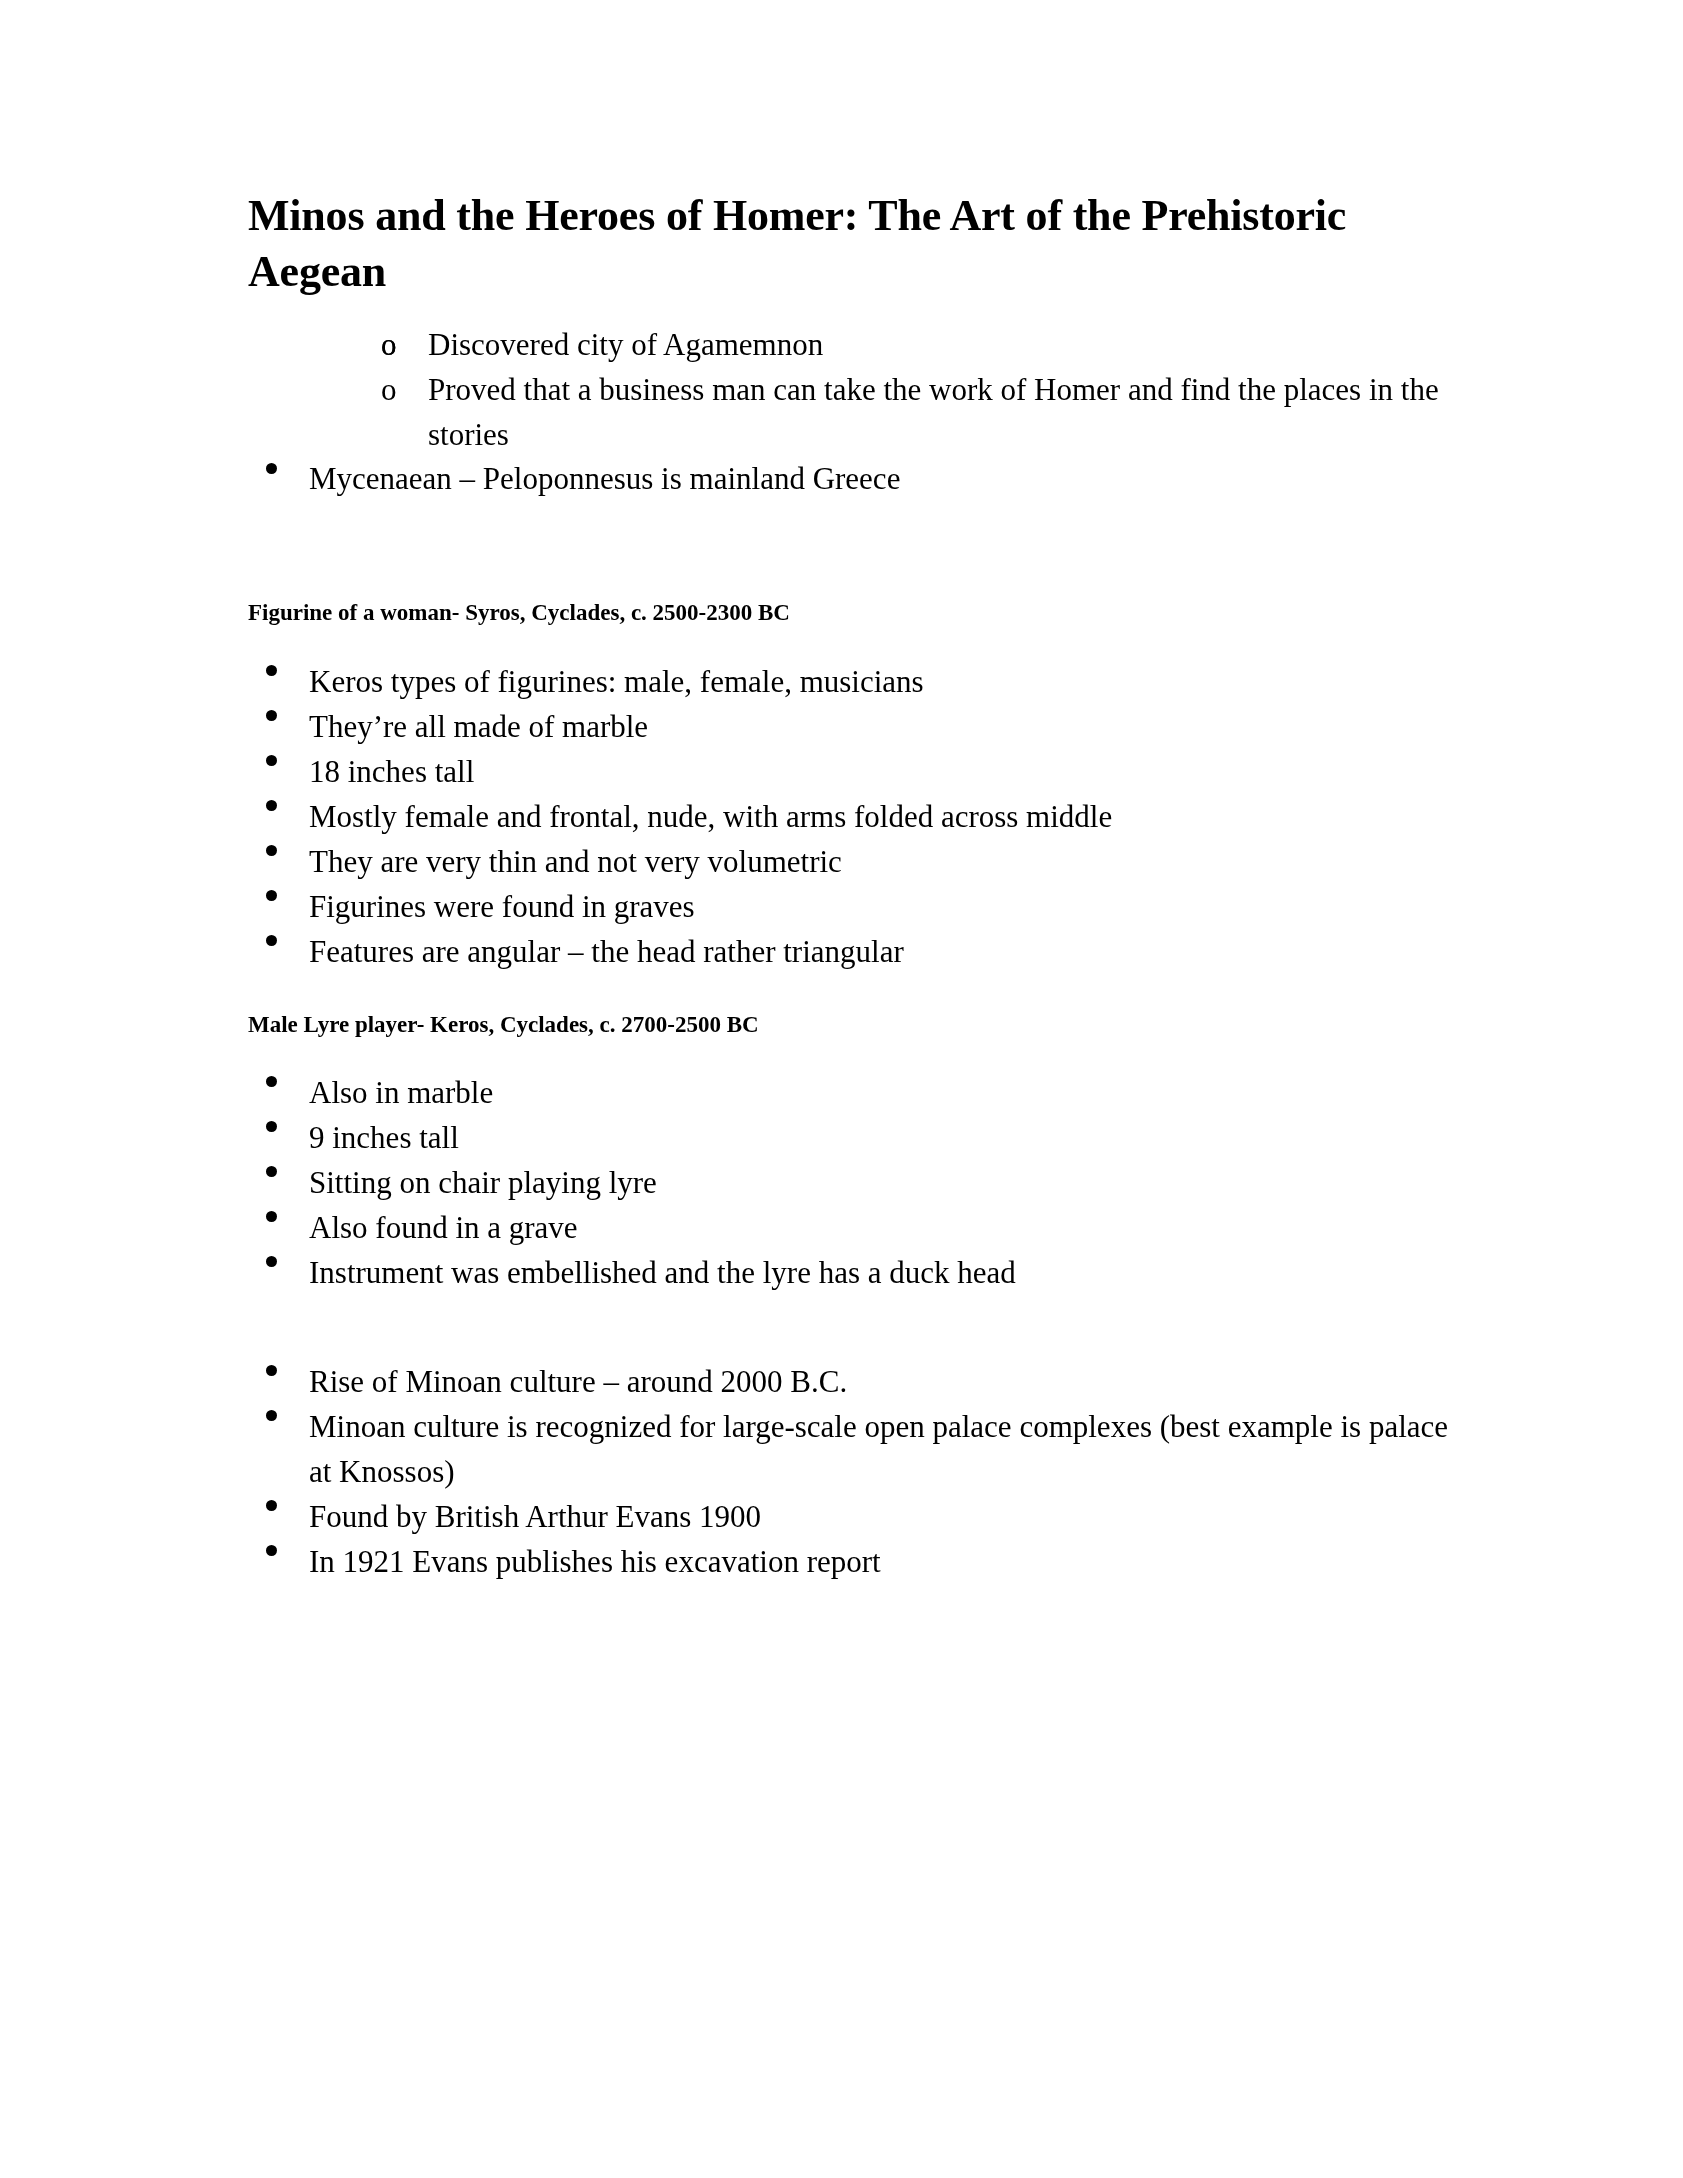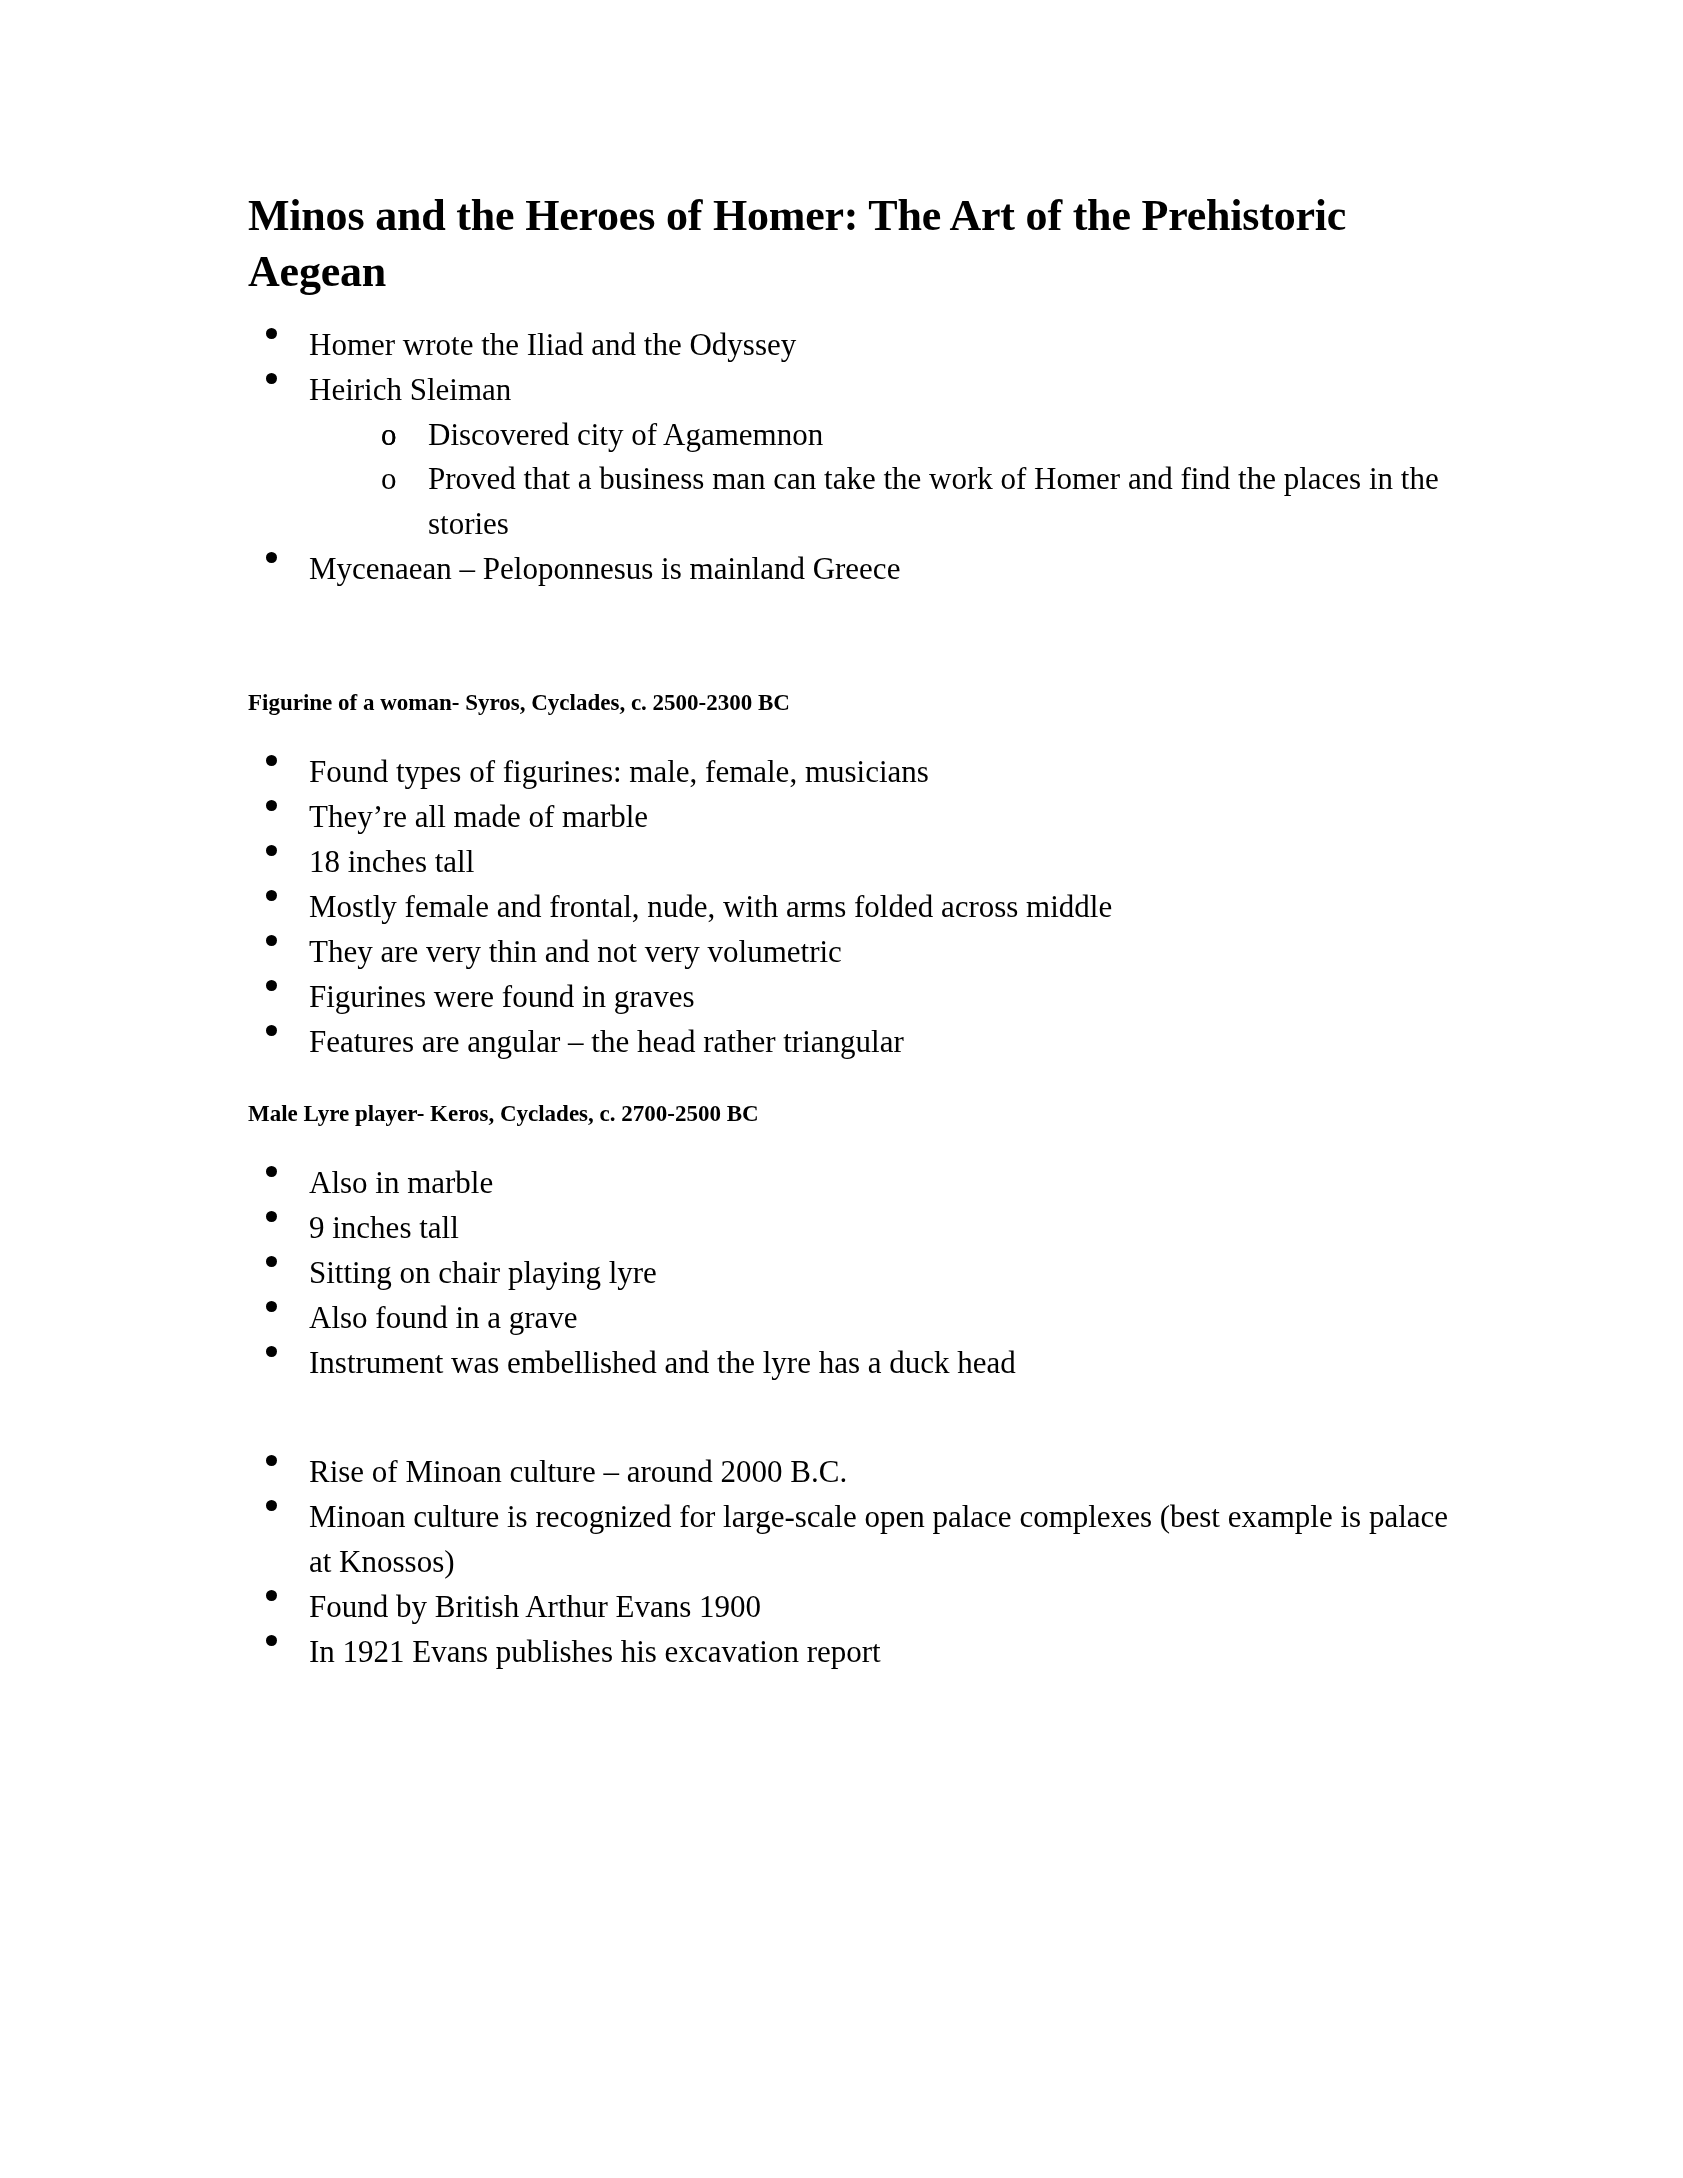--- a/index.html
+++ b/index.html
@@ -109,30 +109,20 @@
 </style>
 </head>
 <body>
 
 <div class="page">
 
   <h1 class="doc-title">Minos and the Heroes of Homer: The Art of the Prehistoric Aegean</h1>
 
   <div class="gap-intro"></div>
 
-  <ul class="bullets lvl1">
-    <li>
-      <span class="marker"></span>
-      <span class="txt">Homer wrote the Iliad and the Odyssey</span>
-    </li>
-    <li>
-      <span class="marker"></span>
-      <span class="txt">Heirich Sleiman</span>
-    </li>
-  </ul>
 
   <ul class="lvl2">
     <li>
       <span class="marker">o</span>
     </li>
     <li>
       <span class="marker">o</span>
       <span class="txt">Discovered city of Agamemnon</span>
     </li>
     <li>
@@ -148,21 +138,21 @@
     </li>
   </ul>
 
   <div class="gap-big"></div>
 
   <h2 class="section-heading">Figurine of a woman- Syros, Cyclades, c. 2500-2300 BC</h2>
   <div class="gap-head"></div>
   <ul class="bullets lvl1">
     <li>
       <span class="marker"></span>
-      <span class="txt">Found types of figurines: male, female, musicians</span>
+      <span class="txt">Keros types of figurines: male, female, musicians</span>
     </li>
     <li>
       <span class="marker"></span>
       <span class="txt">They’re all made of marble</span>
     </li>
     <li>
       <span class="marker"></span>
       <span class="txt">18 inches tall</span>
     </li>
     <li>

